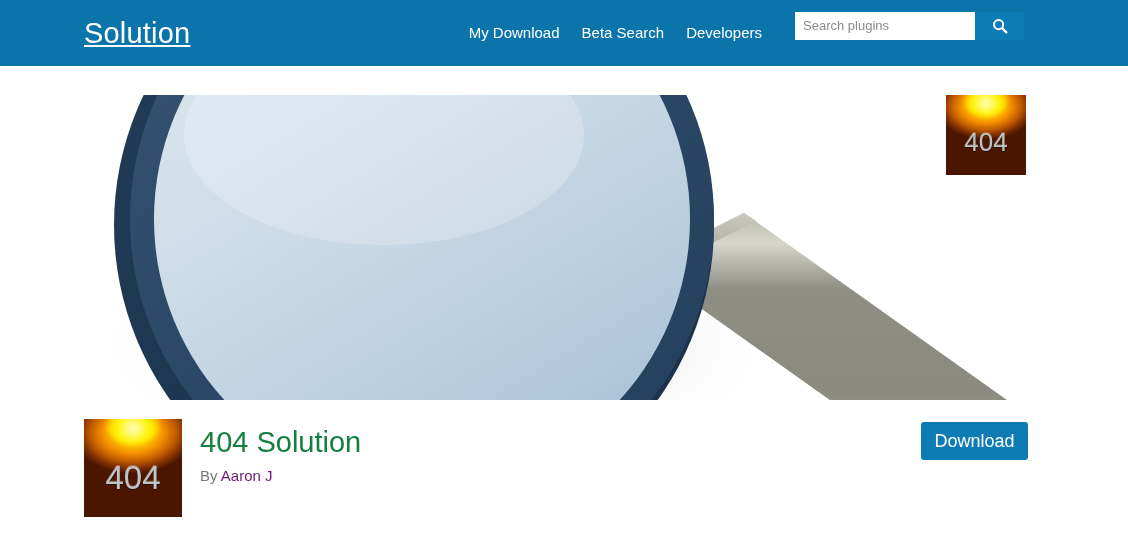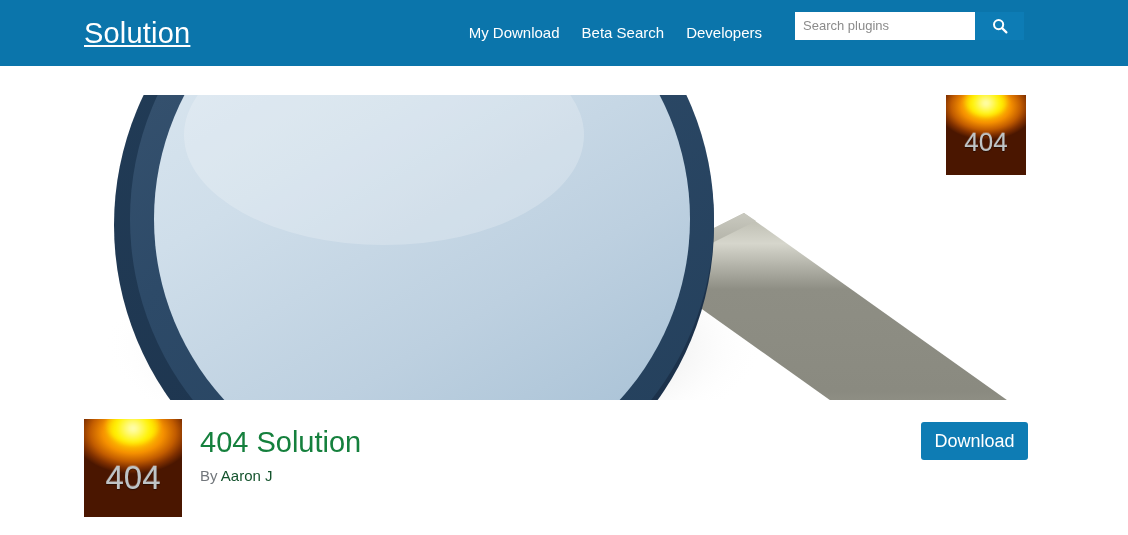--- a/index.html
+++ b/index.html
@@ -188,21 +188,21 @@
     white-space: nowrap;
   }
   .plugin-byline {
     font-size: 15px;
     color: #72777c;
     line-height: 22px;
     margin-top: 4px;
     white-space: nowrap;
   }
   .plugin-author-link {
-    color: #14532d;
+    color: #701a75;
     text-decoration: none;
     text-align: center;
   }
   .download-btn {
     position: absolute;
     right: 0;
     top: 3px;
     width: 107px;
     height: 38px;
     background: #0e7cb4;

